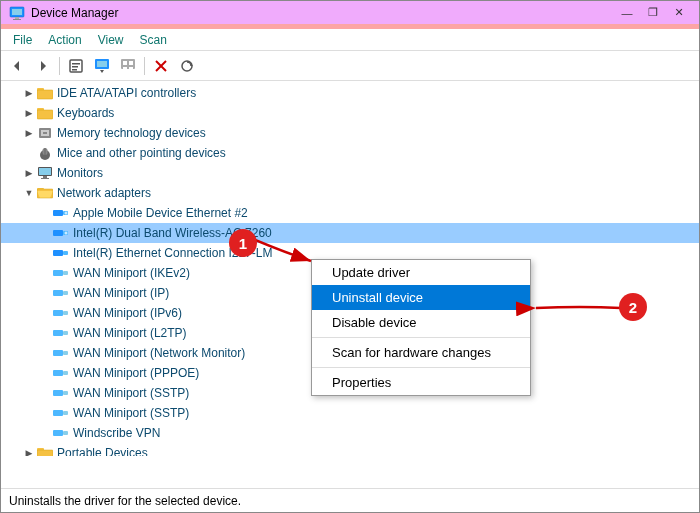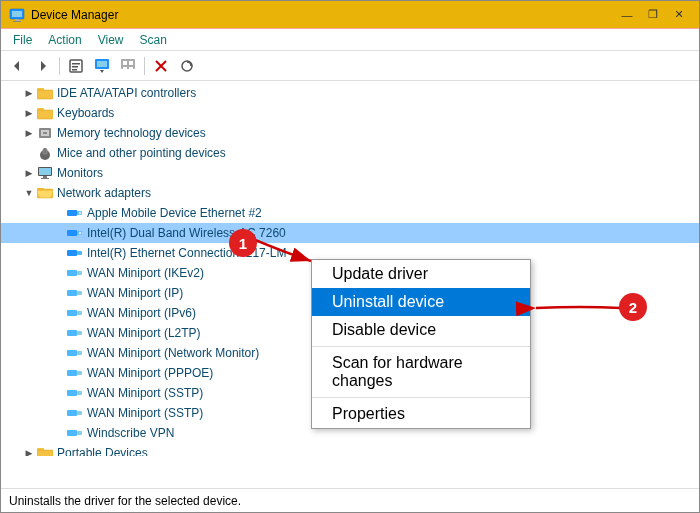--- a/index.html
+++ b/index.html
@@ -13,26 +13,26 @@
     }
     .window {
       width: 700px;
       height: 513px;
       background: #fff;
       border: 1px solid #888;
       display: flex;
       flex-direction: column;
     }
     .title-bar {
-      background: #eab308;
+      background: #f0abfc;
       height: 28px;
       display: flex;
       align-items: center;
       padding: 0 8px;
-      border-bottom: 1px solid #fca5a5;
+      border-bottom: 5px solid #fca5a5;
       justify-content: space-between;
     }
     .title-bar-left {
       display: flex;
       align-items: center;
       gap: 6px;
     }
     .title-text {
       font-size: 12px;
       color: #000;
@@ -136,21 +136,21 @@
       display: inline-flex;
       align-items: center;
       justify-content: center;
       flex-shrink: 0;
     }
     .item-label {
       color: #0c4a6e;
       font-size: 12px;
     }
     .indent-1 { padding-left: 20px; }
-    .indent-2 { padding-left: 50px; }
+    .indent-2 { padding-left: 36px; }
     .status-bar {
       height: 24px;
       background: #fff;
       border-top: 1px solid #ddd;
       display: flex;
       align-items: center;
       padding: 0 8px;
       font-size: 12px;
       color: #000;
       margin-top: 32px;
@@ -162,21 +162,21 @@
       border: 1px solid #999;
       box-shadow: 2px 2px 6px rgba(0,0,0,0.25);
       width: 220px;
       top: 178px;
       left: 310px;
       z-index: 100;
     }
     .ctx-item {
       padding: 5px 20px;
       cursor: pointer;
-      font-size: 16px;
+      font-size: 13px;
       color: #000;
     }
     .ctx-item.active-item {
       background: #0078d7;
       color: #fff;
     }
     .ctx-item.bold-item {
       font-weight: normal;
     }
     .ctx-separator {

